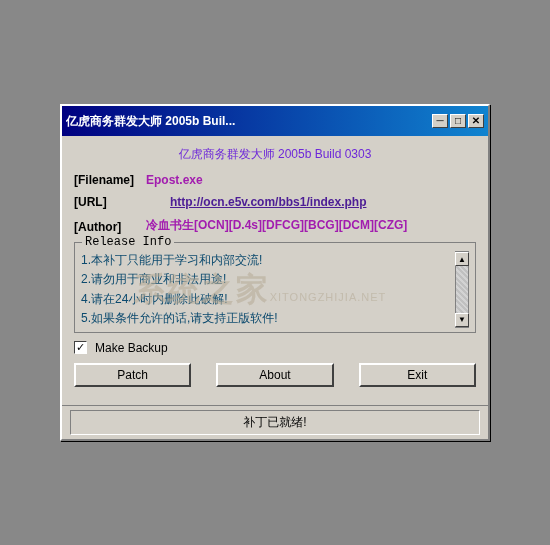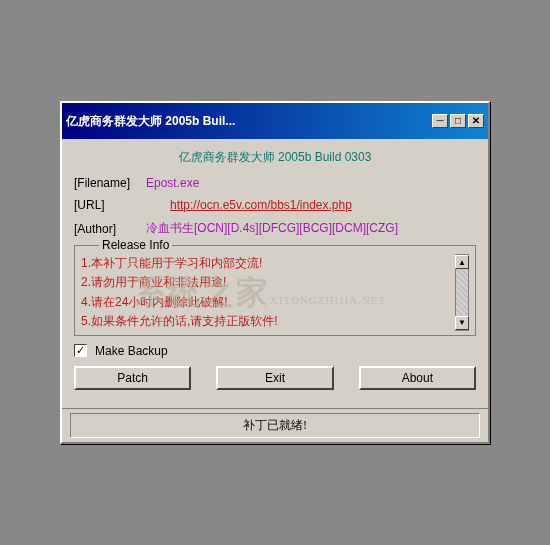--- a/index.html
+++ b/index.html
@@ -24,21 +24,21 @@
       box-shadow: 1px 1px 0 #000;
     }
 
     .title-bar {
       background: linear-gradient(to right, #000080, #1084d0);
       color: white;
       display: flex;
       align-items: center;
       justify-content: space-between;
       padding: 3px 4px;
-      height: 36px;
+      height: 30px;
     }
 
     .title-bar-text {
       font-size: 12px;
       font-weight: bold;
       white-space: nowrap;
       overflow: hidden;
       text-overflow: ellipsis;
       flex: 1;
     }
@@ -70,75 +70,77 @@
     }
 
     .content {
       padding: 10px 12px;
     }
 
     .app-title {
       text-align: center;
       font-size: 12px;
       margin-bottom: 10px;
-      color: #0f766e;
+      color: #6d28d9;
     }
 
     .info-row {
       display: flex;
-      align-items: center;
+      align-items: flex-end;
       margin-bottom: 8px;
+      font-weight: bold;
     }
 
     .info-label {
       width: 72px;
       min-width: 72px;
       color: #000;
       font-size: 12px;
     }
 
     .info-value {
       color: #a21caf;
       font-size: 12px;
       text-decoration: none;
     }
 
     a.info-value {
-      color: #b91c1c;
+      color: #4c1d95;
       text-decoration: underline;
       padding-left: 24px;
     }
 
     .release-group {
       border: 1px solid #808080;
       margin: 8px 0;
       padding: 4px 6px;
       position: relative;
       background: #d4d0c8;
     }
 
     .release-legend {
       position: absolute;
       top: -8px;
-      left: 24px;
+      left: 7px;
       background: #d4d0c8;
       padding: 0 3px;
       font-size: 12px;
+      font-family: Liberation Mono, monospace;
     }
 
     .release-content-wrapper {
       display: flex;
       margin-top: 4px;
     }
 
     .release-text {
       flex: 1;
       font-size: 12px;
       line-height: 1.6;
-      color: #b91c1c;
+      color: #0c4a6e;
       overflow: hidden;
     }
 
     .scrollbar {
       width: 14px;
       display: flex;
       flex-direction: column;
       align-items: center;
       background: #d4d0c8;
       border: 1px solid #808080;
@@ -190,21 +192,20 @@
       color: rgba(180,170,150,0.55);
       letter-spacing: 2px;
       line-height: 1.1;
     }
 
     .watermark-en {
       font-size: 11px;
       color: rgba(180,170,150,0.55);
       letter-spacing: 1px;
       margin-top: 14px;
-      font-family: Liberation Serif, serif;
     }
 
     .release-relative {
       position: relative;
     }
 
     .checkbox-row {
       display: flex;
       align-items: center;
       margin: 8px 0;
@@ -267,21 +268,20 @@
       color: #000;
     }
 
     .inset-panel {
       border: 1px solid;
       border-top-color: #808080;
       border-left-color: #808080;
       border-right-color: #ffffff;
       border-bottom-color: #ffffff;
       padding: 3px 2px;
-      font-family: Liberation Serif, serif;
     }
   </style>
 </head>
 <body>
 
 <div class="window">
 
   <div class="title-bar">
     <span class="title-bar-text">亿虎商务群发大师 2005b Buil...</span>
     <div class="title-bar-buttons">
@@ -333,22 +333,22 @@
       </div>
     </div>
 
     <div class="checkbox-row">
       <div class="win-checkbox checked"></div>
       <span>Make Backup</span>
     </div>
 
     <div class="button-row">
       <button class="win-btn">Patch</button>
+      <button class="win-btn">About</button>
       <button class="win-btn">Exit</button>
-      <button class="win-btn">About</button>
     </div>
 
   </div>
 
   <div class="status-bar">
     <div class="inset-panel">
       <span>补丁已就绪!</span>
     </div>
   </div>
 </div>

